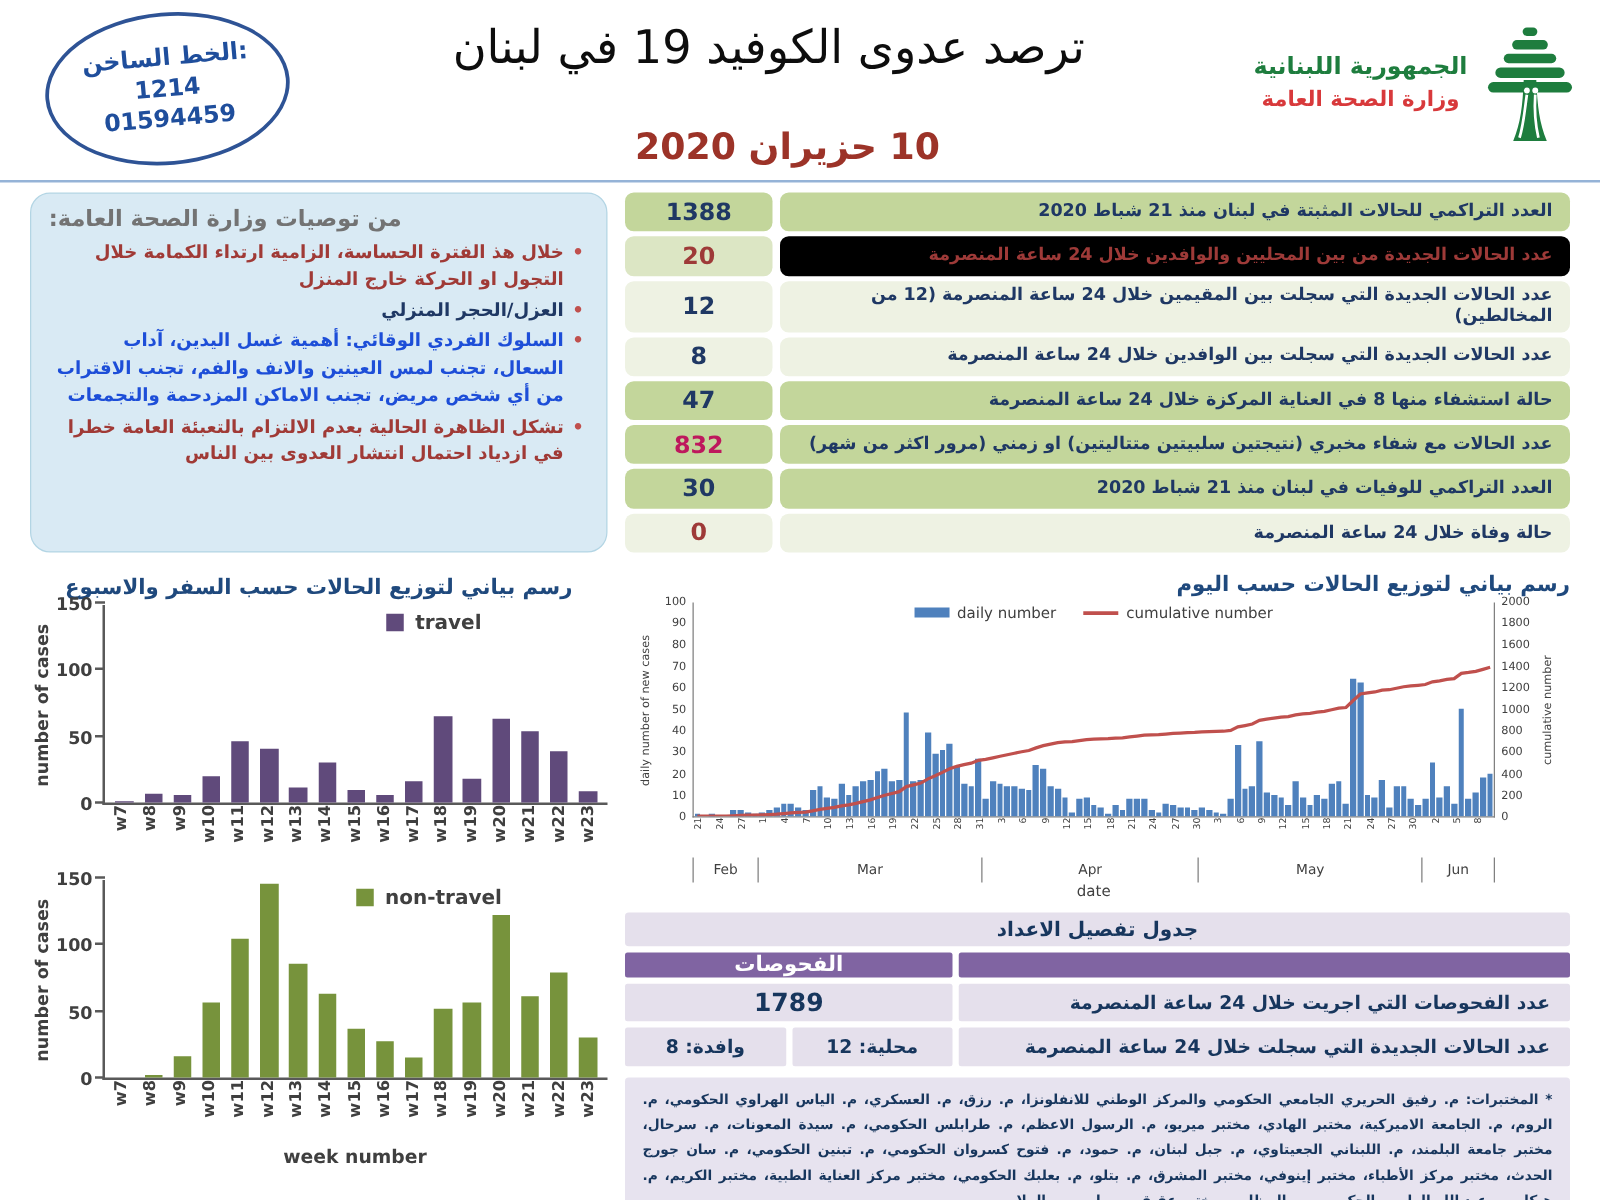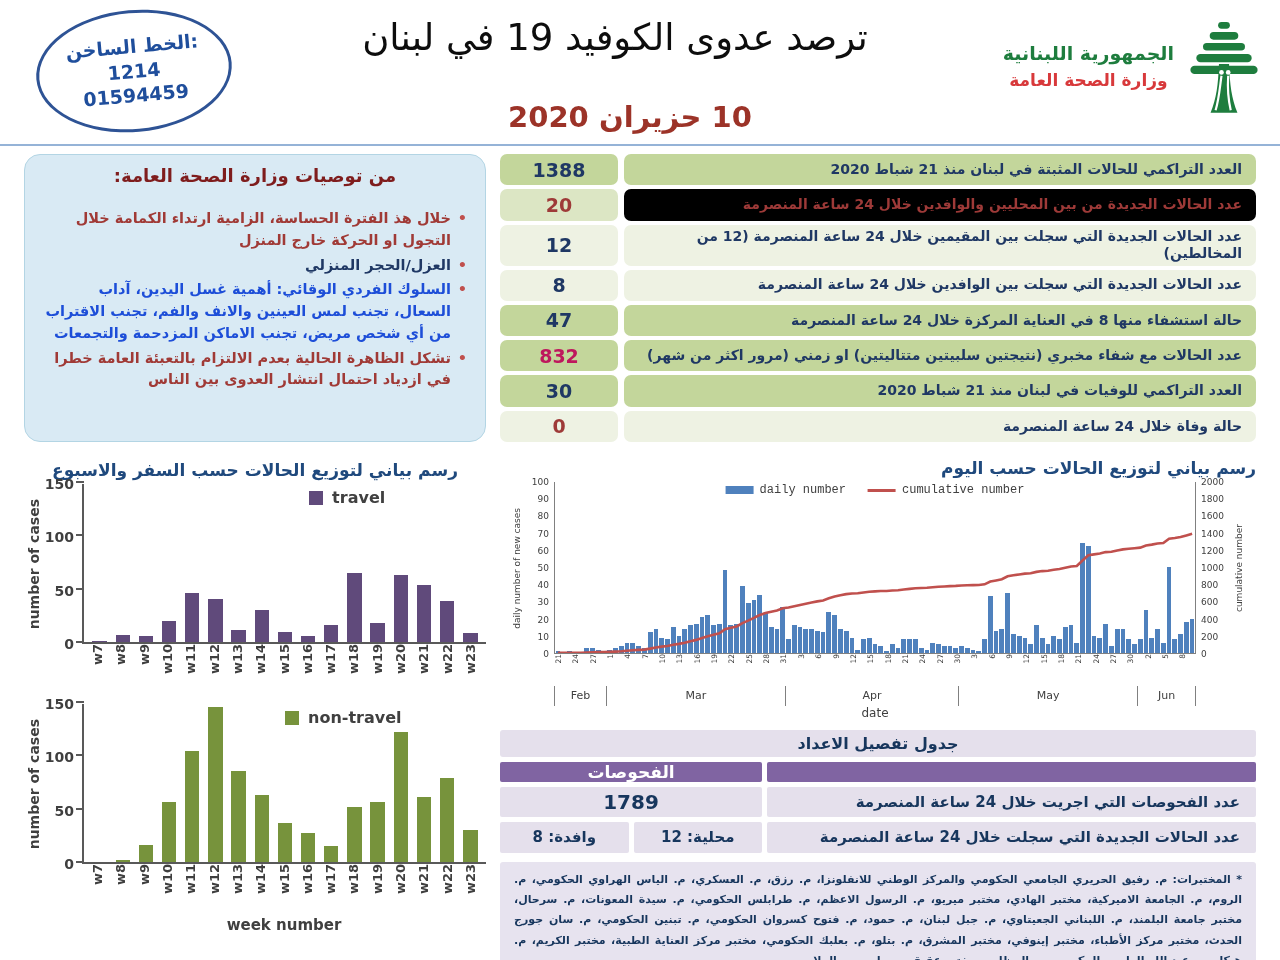--- a/index.html
+++ b/index.html
@@ -25,21 +25,21 @@
   .logo-text { direction:rtl; text-align:center; font-weight:bold; line-height:1.5; }
   .logo-line1 { color:#1e7d3e; font-size:19px; }
   .logo-line2 { color:#d8393b; font-size:17px; }
   
   .main { display:flex; gap:14px; padding:8px 24px 0 24px; }
   .col-left  { width:462px; flex:none; }
   .col-right { flex:1; min-width:0; }
   
   .reco { background:#d9eaf4; border:1px solid #b3d5e4; border-radius:16px;
     padding:10px 14px 6px; direction:rtl; height:288px; }
-  .reco-title { text-align:center; font-weight:bold; font-size:18px; color:#7f1d1d; margin-bottom:22px; }
+  .reco-title { text-align:left; font-weight:bold; font-size:18px; color:#737373; margin-bottom:6px; }
   .reco-list { list-style:none; }
   .reco-list li { position:relative; padding-right:20px; font-weight:bold;
     font-size:14.5px; line-height:1.5; margin-bottom:3px; }
   .reco-list li::before { content:"•"; position:absolute; right:4px; color:#c0504d; }
   
   .stats { display:flex; flex-direction:column; gap:4px; direction:rtl; height:288px; }
   .stat-row { display:flex; gap:6px; flex:1; }
   .stat-label { flex:1; border-radius:7px; padding:3px 14px; display:flex; align-items:center;
     font-weight:bold; font-size:14px; line-height:1.25; }
   .stat-value { width:118px; flex:none; border-radius:7px; display:flex; align-items:center;
@@ -69,21 +69,21 @@
   .wxtitle { grid-column:3; grid-row:3; text-align:center; font-size:15px; font-weight:bold;
     color:#3f3f3f; padding-top:2px; }
   
   .dgrid { display:grid; grid-template-columns:14px 30px 1fr 36px 14px;
     grid-template-rows:172px 32px 20px 16px; width:736px; margin:0 auto; }
   .dylabel { display:flex; align-items:center; justify-content:center; }
   .dylabel span { font-size:9px; color:#404040; }
   .dyticks { position:relative; }
   .dytick { position:absolute; font-size:9px; color:#404040; }
   .dplot { grid-column:3; grid-row:1; position:relative;
-    border-left:1px solid #808080; border-right:1px solid #808080; border-bottom:1px solid #808080;font-family:Liberation Mono, monospace; }
+    border-left:1px solid #808080; border-right:1px solid #808080; border-bottom:1px solid #808080; }
   .dlegend { position:absolute; top:1px; left:50%; transform:translateX(-50%);
     display:flex; gap:22px; align-items:center; font-size:12px; color:#404040; white-space:nowrap; }
   .dlegend .item { display:flex; align-items:center; gap:6px; }
   .dbars { position:absolute; inset:0; display:flex; align-items:flex-end; }
   .dslot { flex:1; padding:0 0.5px; display:flex; }
   .dbar { width:100%; }
   .dline-svg { position:absolute; inset:0; width:100%; height:100%; }
   .dxlabels { grid-column:3; grid-row:2; display:flex; }
   .dxslot { flex:1; display:flex; justify-content:center; align-items:flex-start; overflow:visible; }
   .dxslot span { font-size:7.5px; color:#404040; }

